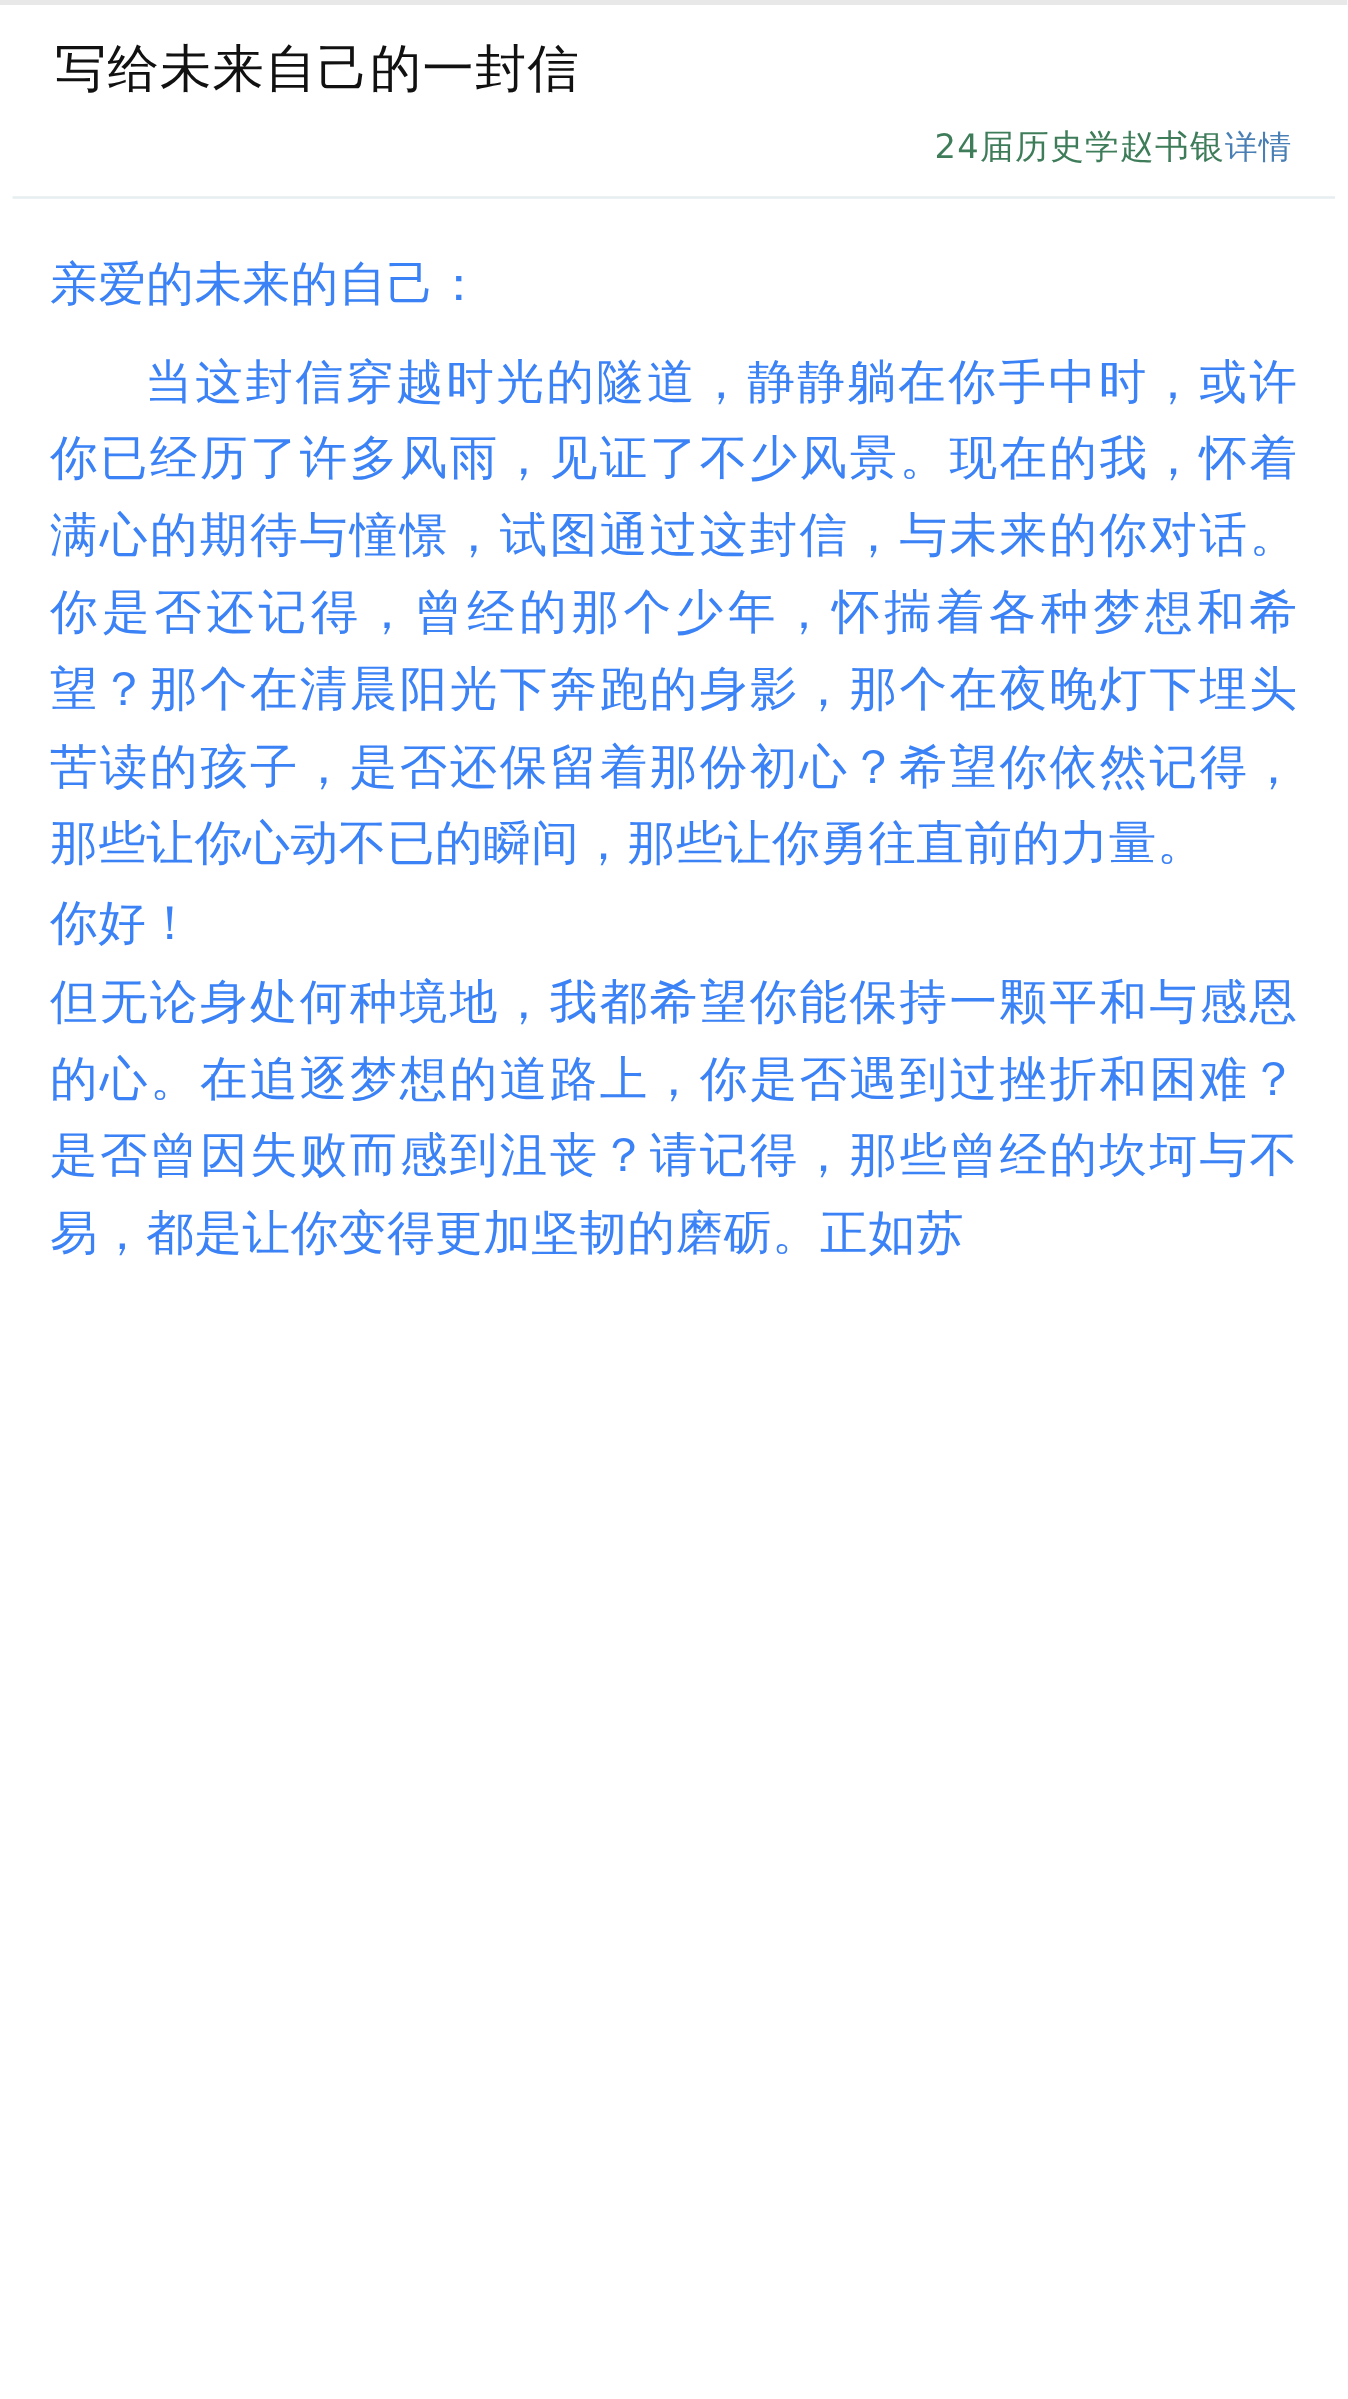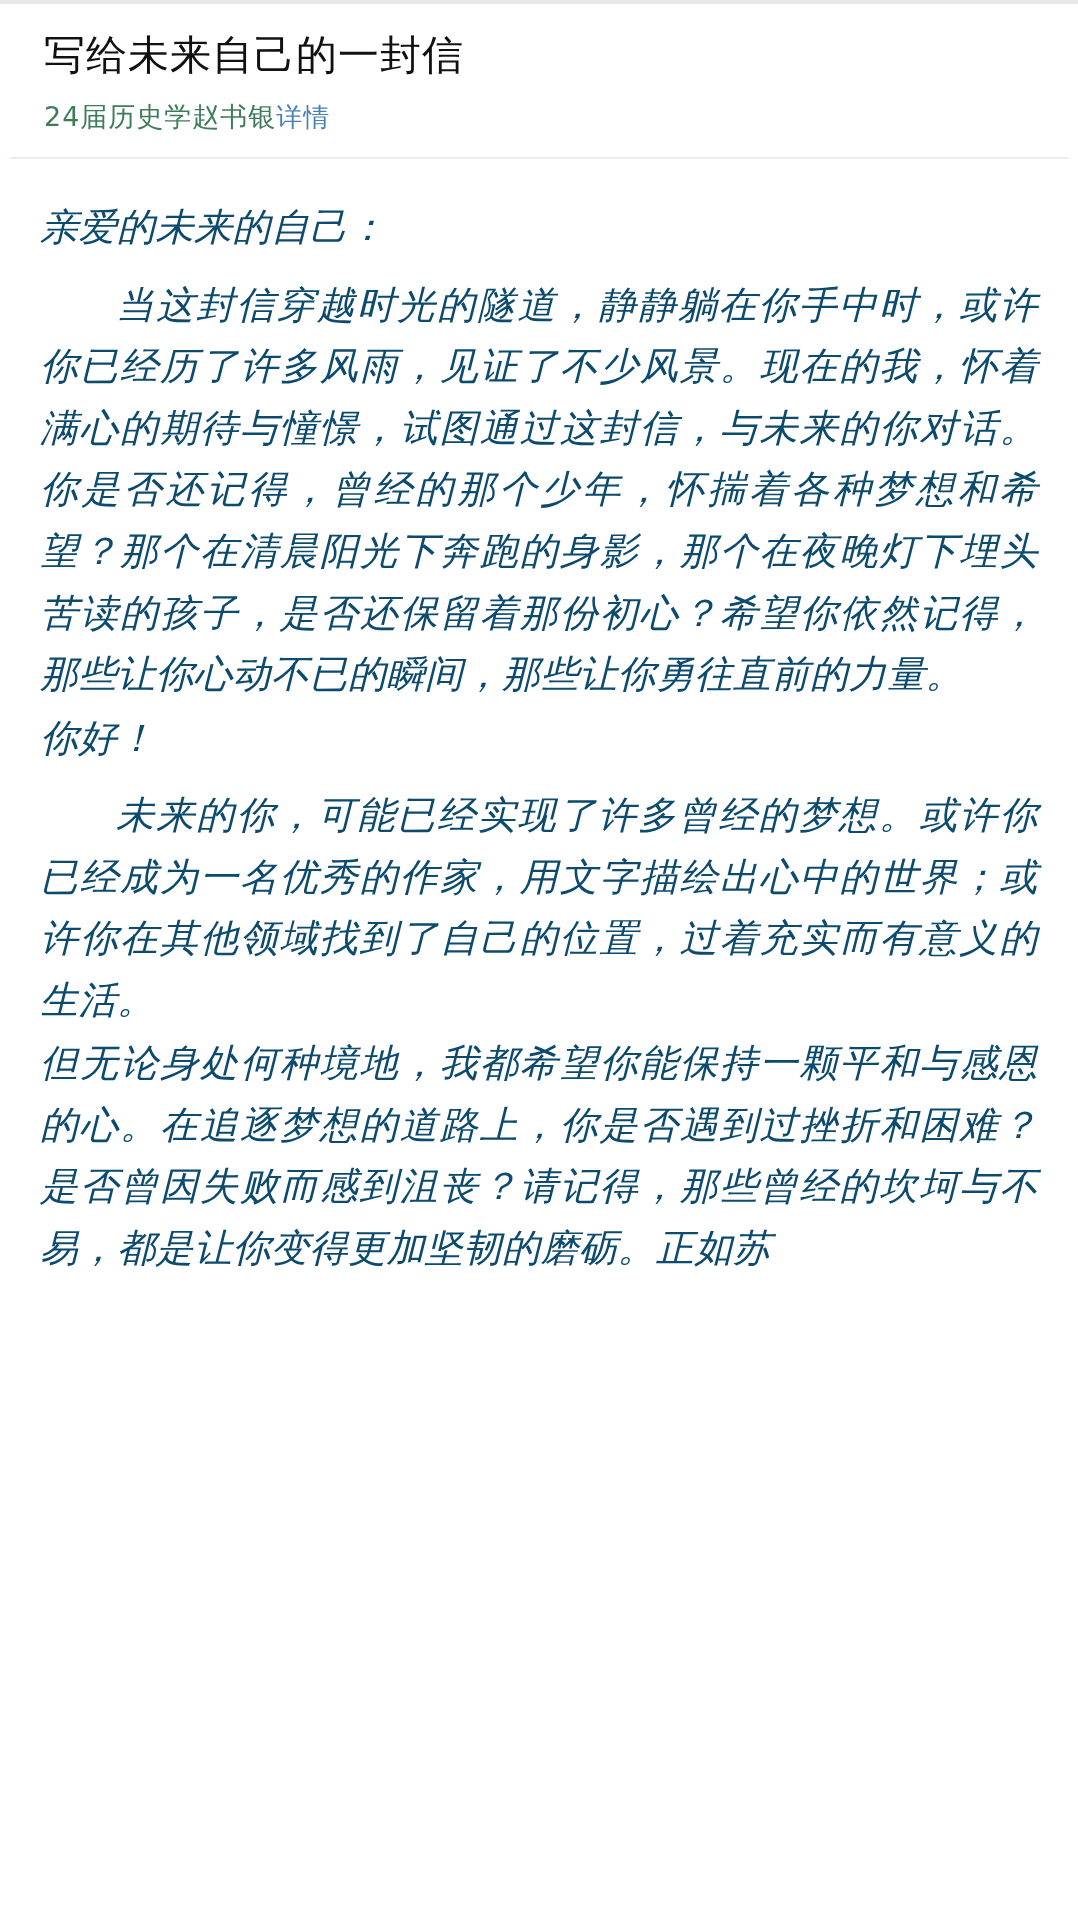--- a/index.html
+++ b/index.html
@@ -35,21 +35,21 @@
     line-height: 1.25;
     font-weight: 400;
     color: #111111;
     letter-spacing: 1px;
     margin: 0 0 18px 0;
     font-family: Liberation Serif, serif;
   }
   .byline-row {
     display: flex;
     align-items: baseline;
-    justify-content: flex-start;
+    justify-content: flex-end;
     padding-bottom: 22px;
   }
   .byline {
     font-size: 27px;
     color: #3f7d5a;
     letter-spacing: 1px;
     font-family: "DejaVu Sans", sans-serif;
   }
   .detail-link {
     font-size: 26px;
@@ -63,27 +63,26 @@
     background: #e6eef1;
     margin: 0 10px;
   }
   .body {
     padding: 38px 40px 40px 40px;
     box-sizing: border-box;
   }
   .para {
     font-size: 38px;
     line-height: 1.62;
-    color: #0c4a6e;
+    color: #3b82f6;
     letter-spacing: 0.5px;
     margin: 0 0 2px 0;
     text-align: justify;
     font-family: "DejaVu Sans", sans-serif;
     white-space: pre-wrap;
-    font-style: italic;
   }
   .para.indent {
     text-indent: 2em;
   }
   .para.gap {
     margin-top: 16px;
   }
 </style>
 </head>
 <body>
@@ -98,17 +97,16 @@
       <span class="byline">24届历史学赵书银</span>
       <span class="detail-link">详情</span>
     </div>
   </div>
   <div class="header-divider"></div>
 
   <div class="body">
     <p class="para">亲爱的未来的自己：</p>
     <p class="para indent gap">当这封信穿越时光的隧道，静静躺在你手中时，或许你已经历了许多风雨，见证了不少风景。现在的我，怀着满心的期待与憧憬，试图通过这封信，与未来的你对话。你是否还记得，曾经的那个少年，怀揣着各种梦想和希望？那个在清晨阳光下奔跑的身影，那个在夜晚灯下埋头苦读的孩子，是否还保留着那份初心？希望你依然记得，那些让你心动不已的瞬间，那些让你勇往直前的力量。</p>
     <p class="para">你好！</p>
-    <p class="para indent gap">未来的你，可能已经实现了许多曾经的梦想。或许你已经成为一名优秀的作家，用文字描绘出心中的世界；或许你在其他领域找到了自己的位置，过着充实而有意义的生活。</p>
     <p class="para">但无论身处何种境地，我都希望你能保持一颗平和与感恩的心。在追逐梦想的道路上，你是否遇到过挫折和困难？是否曾因失败而感到沮丧？请记得，那些曾经的坎坷与不易，都是让你变得更加坚韧的磨砺。正如苏</p>
   </div>
 
 </div>
 
 </body></html>

